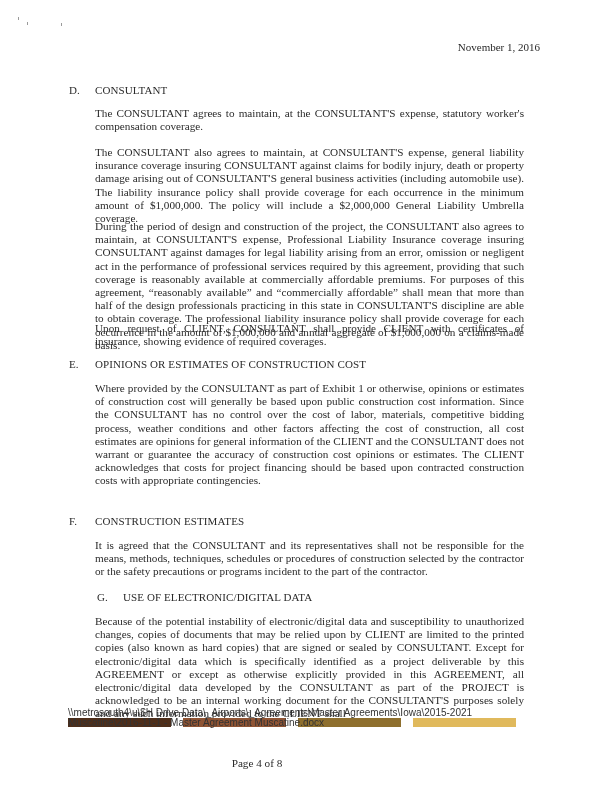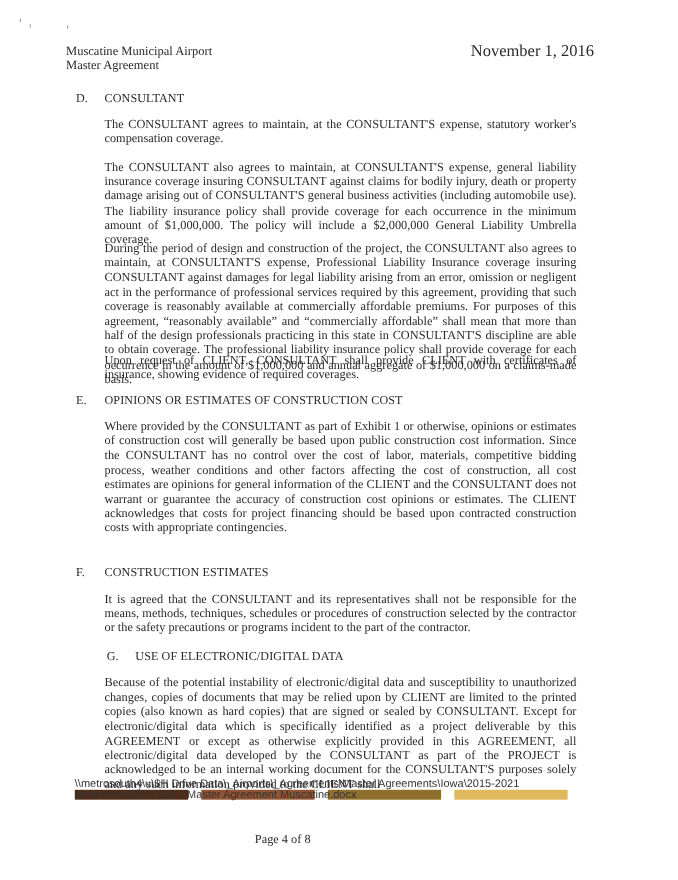--- a/index.html
+++ b/index.html
@@ -1,21 +1,21 @@
 <!DOCTYPE html>
 <html><head>
   <meta charset="utf-8">
   <style>
     html, body { margin: 0; padding: 0; background: #ffffff; }
     body { width: 616px; height: 800px; position: relative; overflow: hidden;
            font-family: "Liberation Serif", "DejaVu Serif", serif; color: #2a2a2a; }
     .page { position: absolute; left: 0; top: 0; width: 616px; height: 800px; }
     .scan-mark { position: absolute; width: 1px; height: 3px; background: #9a9a9a; }
     .header-left { position: absolute; left: 60px; top: 41px; font-size: 11.4px; line-height: 13px; }
-    .header-right { position: absolute; right: 76px; top: 41px; font-size: 15px; line-height: 13px; }
+    .header-right { position: absolute; right: 76px; top: 41px; font-size: 11px; line-height: 13px; }
     .section-heading { position: absolute; left: 69px; font-size: 11px; letter-spacing: 0.1px; }
     .section-heading .letter { display: inline-block; width: 26px; }
     .para { position: absolute; left: 95px; width: 429px; font-size: 11.2px; line-height: 13.2px;
             text-align: justify; font-family: Liberation Serif, serif; }
     .footer-bars { position: absolute; left: 68px; top: 718px; width: 448px; height: 9px; }
     .bar { position: absolute; top: 0; height: 9px; }
     .footer-path { position: absolute; left: 68px; top: 708px; width: 420px;
                    font-family: "Liberation Sans", "DejaVu Sans", sans-serif; font-size: 10px;
                    line-height: 9.5px; color: #333; }
     .page-number { position: absolute; left: 0; width: 514px; top: 757px; text-align: center;
@@ -23,24 +23,20 @@
   </style>
 </head>
 <body>
 
 <div class="page">
 
   <div class="scan-mark" style="left:18px;top:17px;"></div>
   <div class="scan-mark" style="left:27px;top:22px;"></div>
   <div class="scan-mark" style="left:61px;top:23px;"></div>
 
-  <div class="header-left">
-    <div>Muscatine Municipal Airport</div>
-    <div>Master Agreement</div>
-  </div>
   <div class="header-right">November 1, 2016</div>
 
   <div class="section-heading" style="top:84px;">
     <span class="letter">D.</span><span>CONSULTANT</span>
   </div>
   <div class="para" style="top:107px;">The CONSULTANT agrees to maintain, at the CONSULTANT'S expense, statutory worker's compensation coverage.</div>
   <div class="para" style="top:146px;">The CONSULTANT also agrees to maintain, at CONSULTANT'S expense, general liability insurance coverage insuring CONSULTANT against claims for bodily injury, death or property damage arising out of CONSULTANT'S general business activities (including automobile use). The liability insurance policy shall provide coverage for each occurrence in the minimum amount of $1,000,000. The policy will include a $2,000,000 General Liability Umbrella coverage.</div>
   <div class="para" style="top:220px;">During the period of design and construction of the project, the CONSULTANT also agrees to maintain, at CONSULTANT'S expense, Professional Liability Insurance coverage insuring CONSULTANT against damages for legal liability arising from an error, omission or negligent act in the performance of professional services required by this agreement, providing that such coverage is reasonably available at commercially affordable premiums. For purposes of this agreement, “reasonably available” and “commercially affordable” shall mean that more than half of the design professionals practicing in this state in CONSULTANT'S discipline are able to obtain coverage. The professional liability insurance policy shall provide coverage for each occurrence in the amount of $1,000,000 and annual aggregate of $1,000,000 on a claims-made basis.</div>
   <div class="para" style="top:322px;">Upon request of CLIENT, CONSULTANT shall provide CLIENT with certificates of insurance, showing evidence of required coverages.</div>
 

